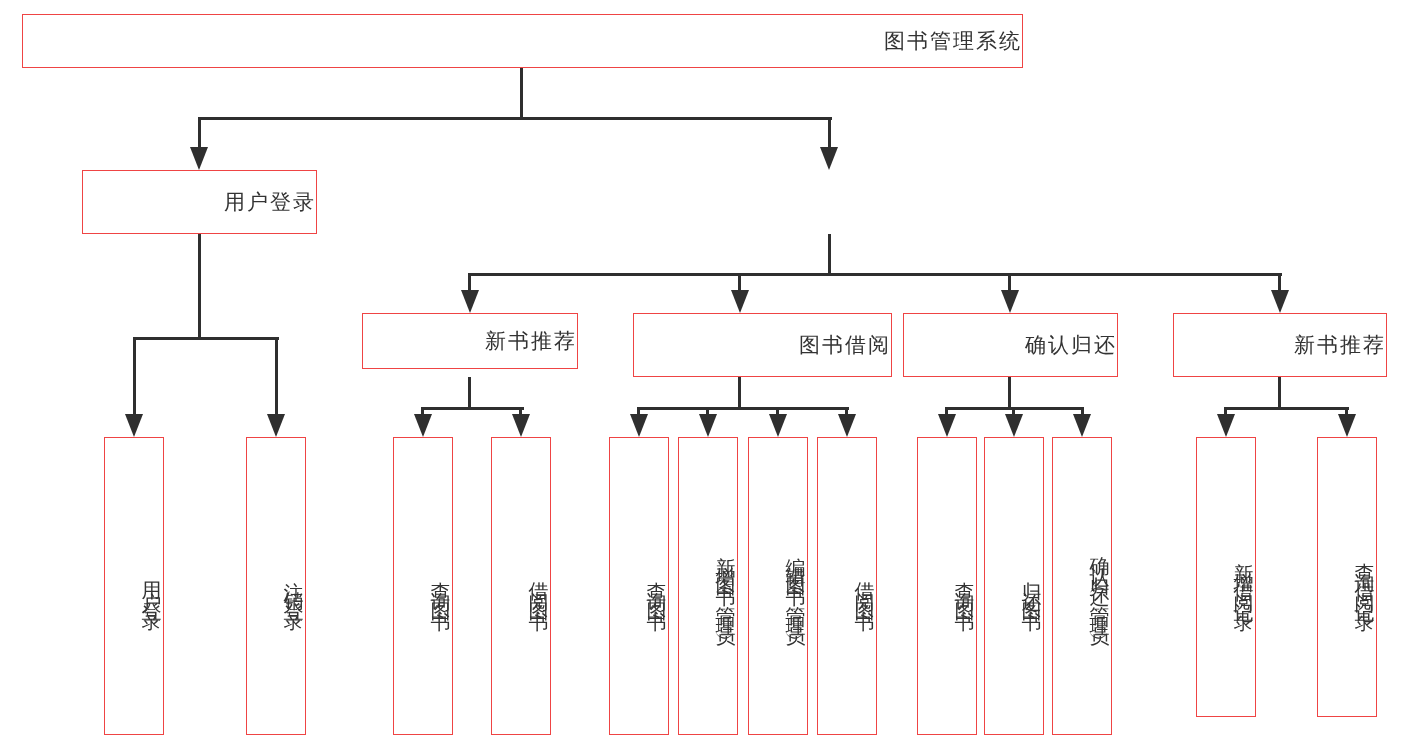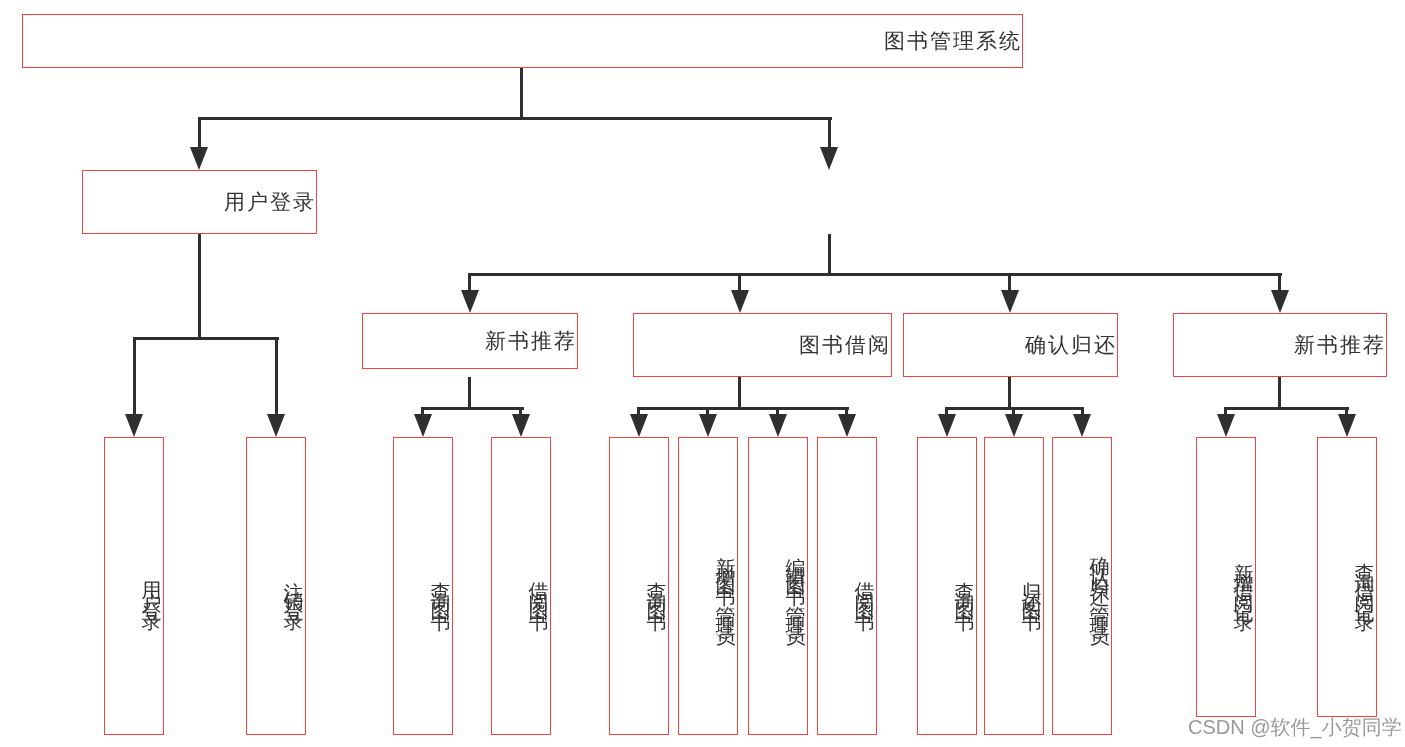--- a/index.html
+++ b/index.html
@@ -164,15 +164,14 @@
   <div class="arrow" style="left:1005px;top:414px"></div>
   <div class="arrow" style="left:1073px;top:414px"></div>
 
   <div class="v" style="left:1278px;top:377px;height:33px"></div>
   <div class="h" style="left:1224px;top:407px;width:125px"></div>
   <div class="v" style="left:1224px;top:407px;height:12px"></div>
   <div class="v" style="left:1345px;top:407px;height:12px"></div>
   <div class="arrow" style="left:1217px;top:414px"></div>
   <div class="arrow" style="left:1338px;top:414px"></div>
 
-  <div class="watermark">CSDN @软件_小贺同学</div>
 
 </div>
 
 </body></html>

